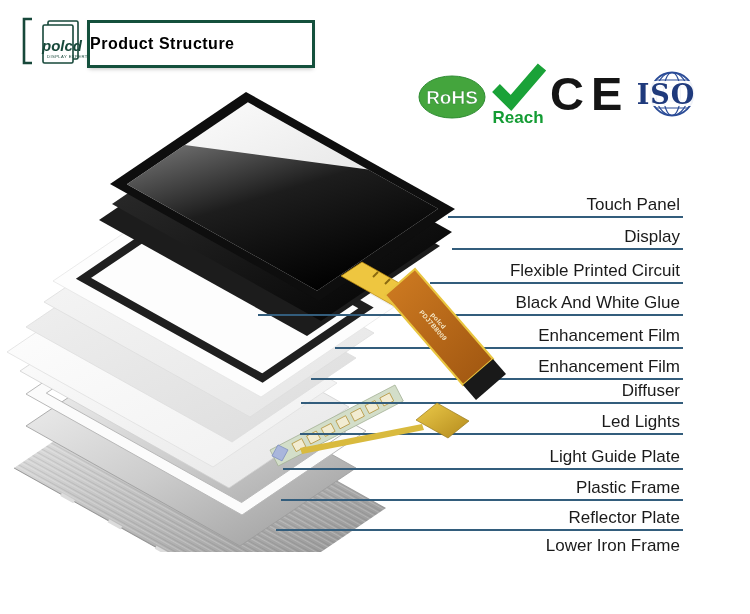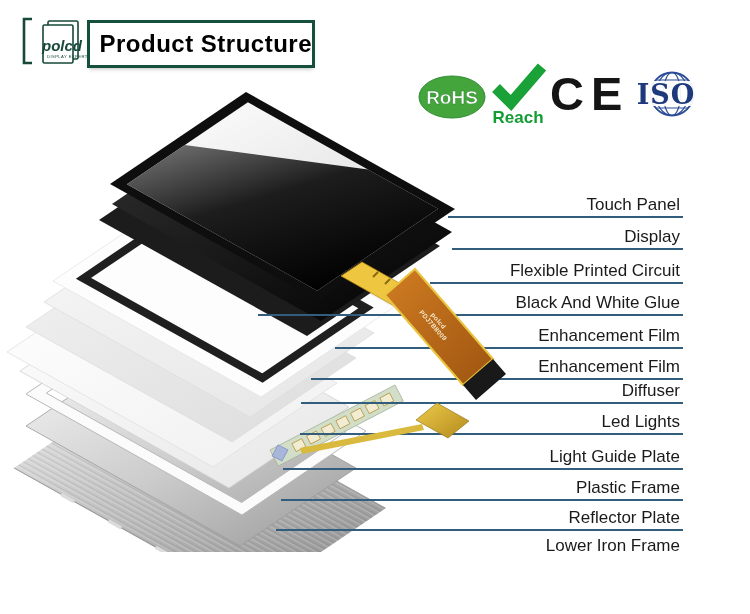--- a/index.html
+++ b/index.html
@@ -1,20 +1,20 @@
 <!DOCTYPE html>
 <html><head>
 <meta charset="utf-8">
 <style>
   html,body{margin:0;padding:0;background:#fff;}
   .stage{position:relative;width:750px;height:552px;background:#fff;overflow:hidden;
          font-family:"Liberation Sans",sans-serif;}
   .abs{position:absolute;}
   .title-box{left:87px;top:20px;width:222px;height:42px;border:3px solid #14503c;
-             background:#fff;text-align:right;line-height:42px;font-size:24px;font-weight:bold;
+             background:#fff;text-align:left;line-height:42px;font-size:16px;font-weight:bold;
              color:#000;letter-spacing:.5px;box-shadow:0 3px 4px -2px rgba(0,0,0,.25);}
   svg text{font-family:"Liberation Sans",sans-serif;}
   .serif{font-family:"DejaVu Serif",serif;}
 </style>
 </head>
 <body>
 
 <div class="stage">
 
   <svg class="abs" style="left:14px;top:8px" width="90" height="64" viewBox="0 0 90 64">

